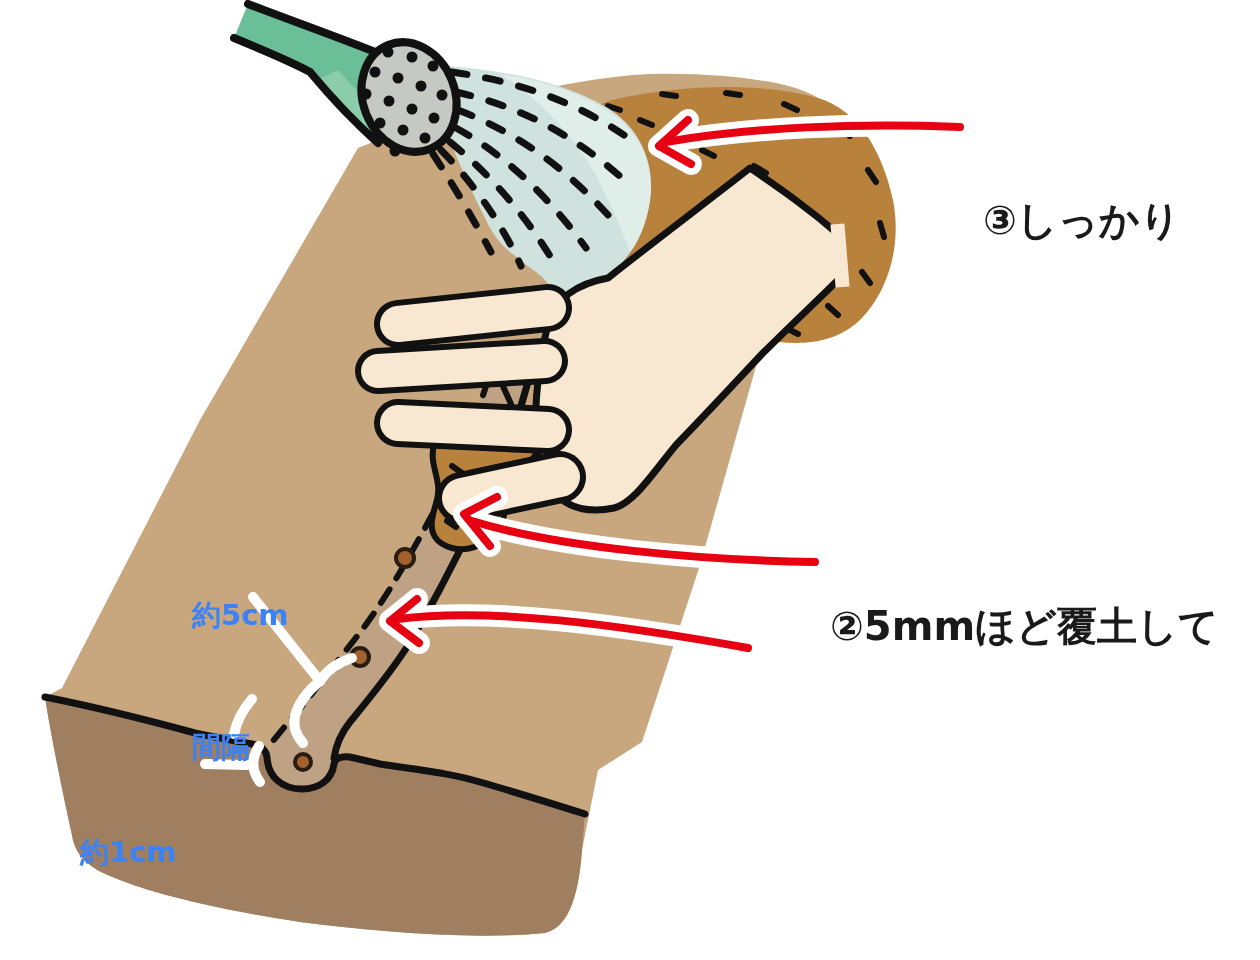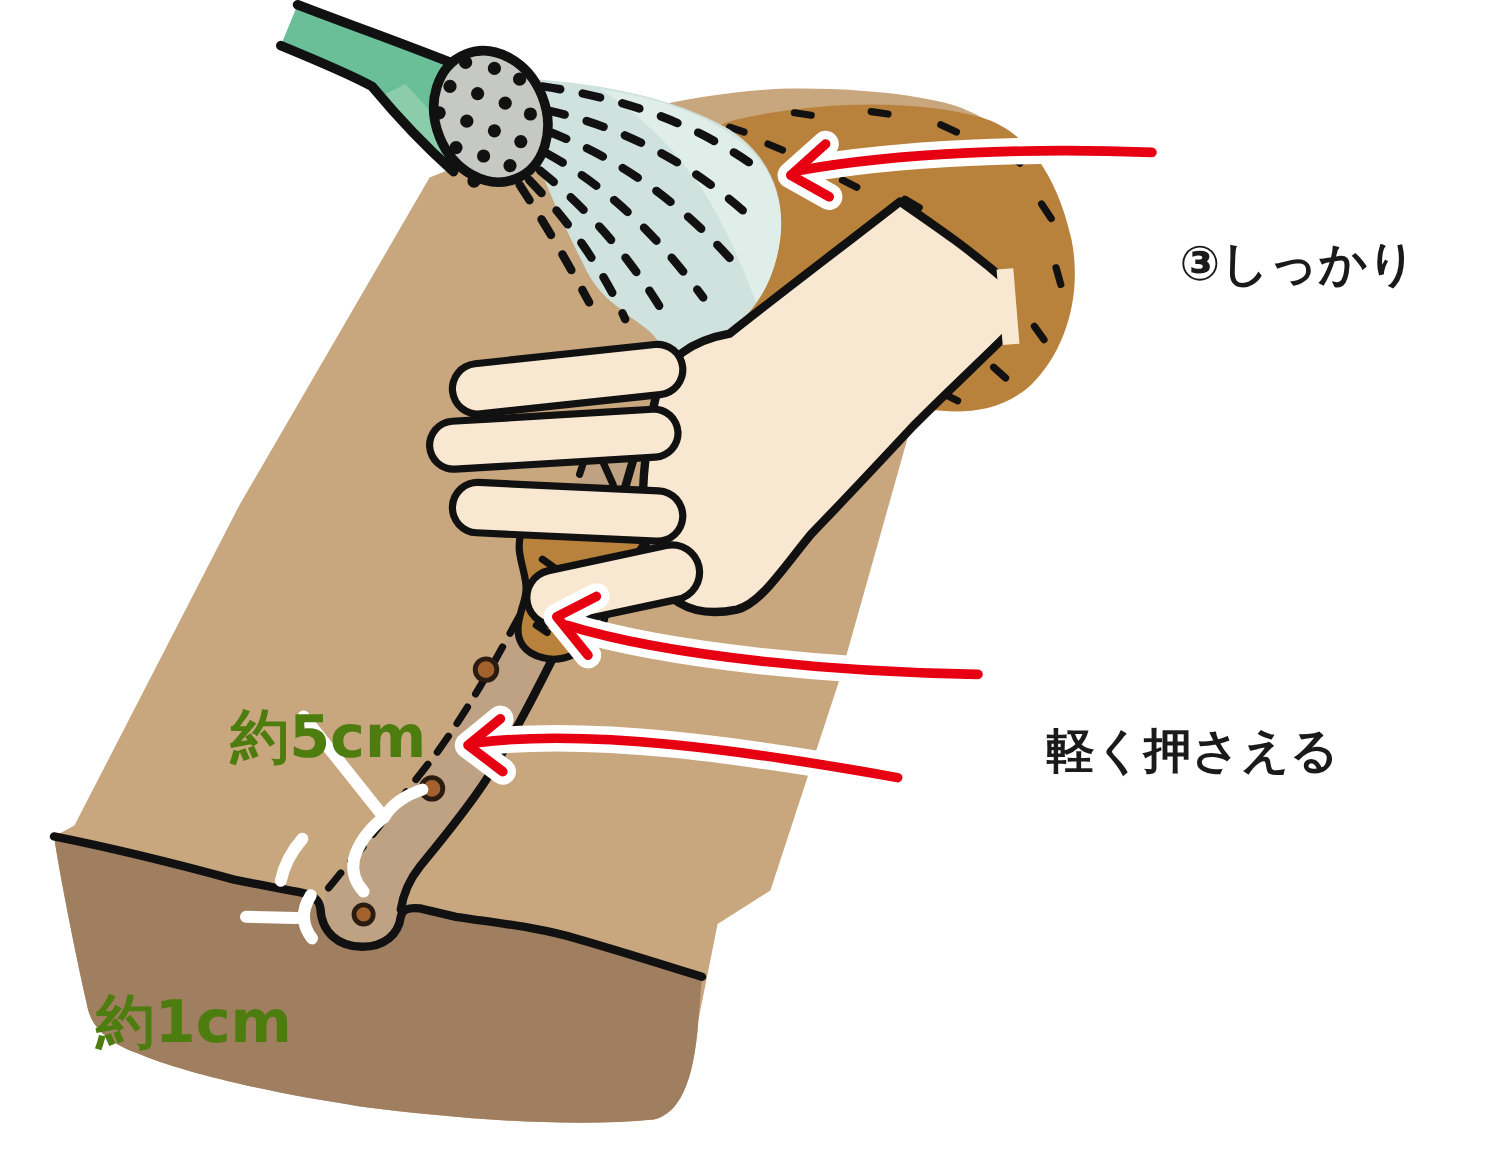--- a/index.html
+++ b/index.html
@@ -1,21 +1,21 @@
 <!DOCTYPE html>
 <html><head>
 <meta charset="utf-8">
 <style>
   html,body{margin:0;padding:0;background:#ffffff;}
   #stage{position:relative;width:1260px;height:960px;background:#ffffff;overflow:hidden;
          font-family:"DejaVu Sans","Liberation Sans",sans-serif;}
   #art{position:absolute;left:0;top:0;}
   .lbl{position:absolute;font-weight:bold;white-space:pre;}
   .step{color:#1a1a1a;font-size:40px;line-height:47px;}
-  .measure{color:#4d7c0f;font-size:49px;line-height:44px;}
+  .measure{color:#3b82f6;font-size:29px;line-height:44px;}
   .step span,.measure span{display:block;}
   .ind1{padding-left:42px;}
   .ind2{padding-left:24px;}
 </style>
 </head>
 <body>
 
 <div id="stage">
 
 <svg id="art" width="1260" height="960" viewBox="0 0 1260 960">
@@ -204,28 +204,29 @@
     <path d="M 205,764 L 247,765"></path>
     <path d="M 259,746 Q 247,765 260,782"></path>
   </g>
 </svg>
 
   <div class="lbl step" style="left:983px;top:103px;">
     <span>③しっかり</span>
   </div>
 
   <div class="lbl step" style="left:830px;top:509px;">
-    <span class="ind1">軽く押さえる</span>
+    <span>②5mmほど覆土して</span>
   </div>
 
   <div class="lbl step" style="left:760px;top:635px;">
     
   </div>
 
   <div class="lbl measure" style="left:192px;top:505px;">
     <span>約5cm</span>
+    <span>間隔</span>
   </div>
 
   <div class="lbl measure" style="left:80px;top:742px;">
     <span>約1cm</span>
   </div>
 
 </div>
 
 </body></html>

